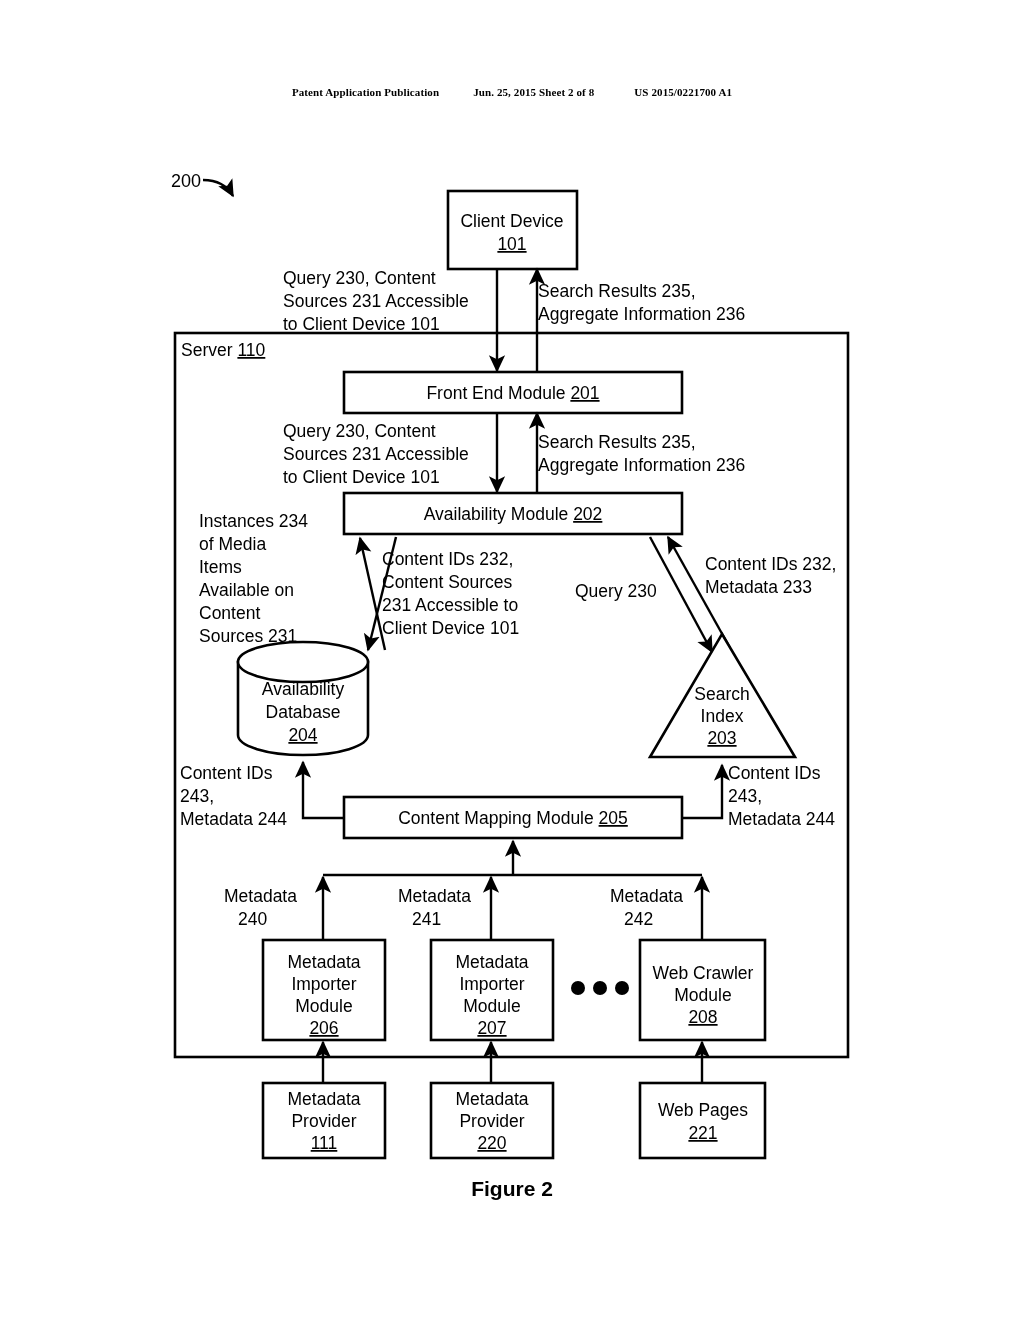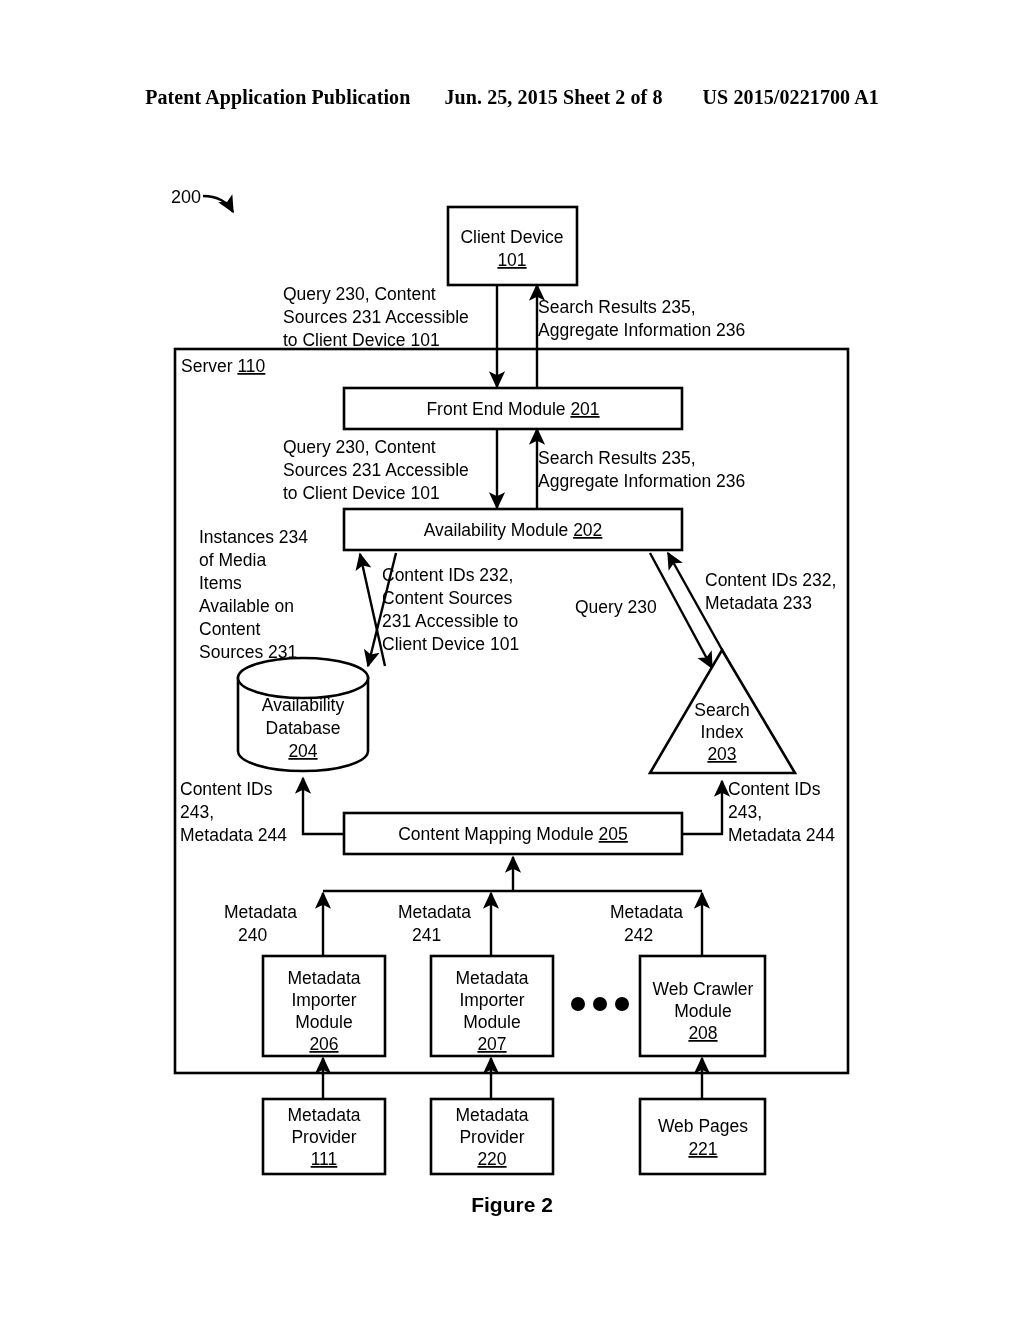--- a/index.html
+++ b/index.html
@@ -18,31 +18,31 @@
   .page-header {
     position: absolute;
     top: 86px;
     left: 0;
     width: 1024px;
     display: flex;
     justify-content: center;
     align-items: baseline;
     font-family: "Liberation Serif", serif;
     font-weight: bold;
-    font-size: 20px;
+    font-size: 11px;
     letter-spacing: 0.1px;
     white-space: nowrap;
   }
   .page-header .hdr-left { margin-right: 34px; }
   .page-header .hdr-mid { margin-right: 40px; }
   .page-header .hdr-right { }
 
   .figure-wrap {
     position: absolute;
-    top: 16px;
+    top: 0;
     left: 0;
     width: 1024px;
     height: 1040px;
   }
   svg.diagram {
     position: absolute;
     top: 0;
     left: 0;
     width: 1024px;
     height: 1320px;

